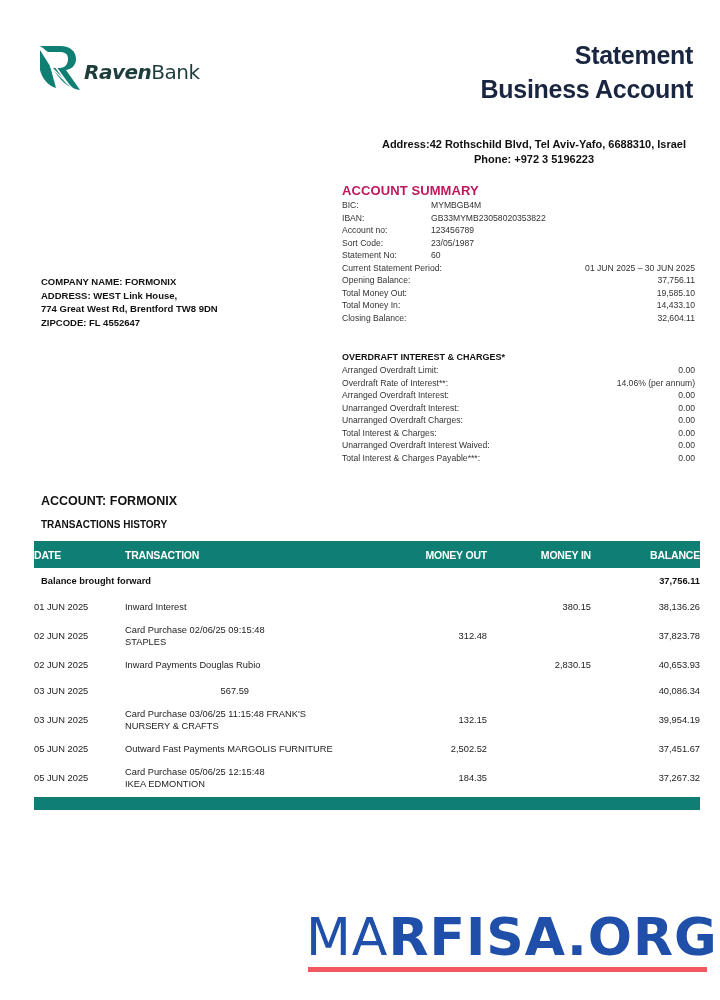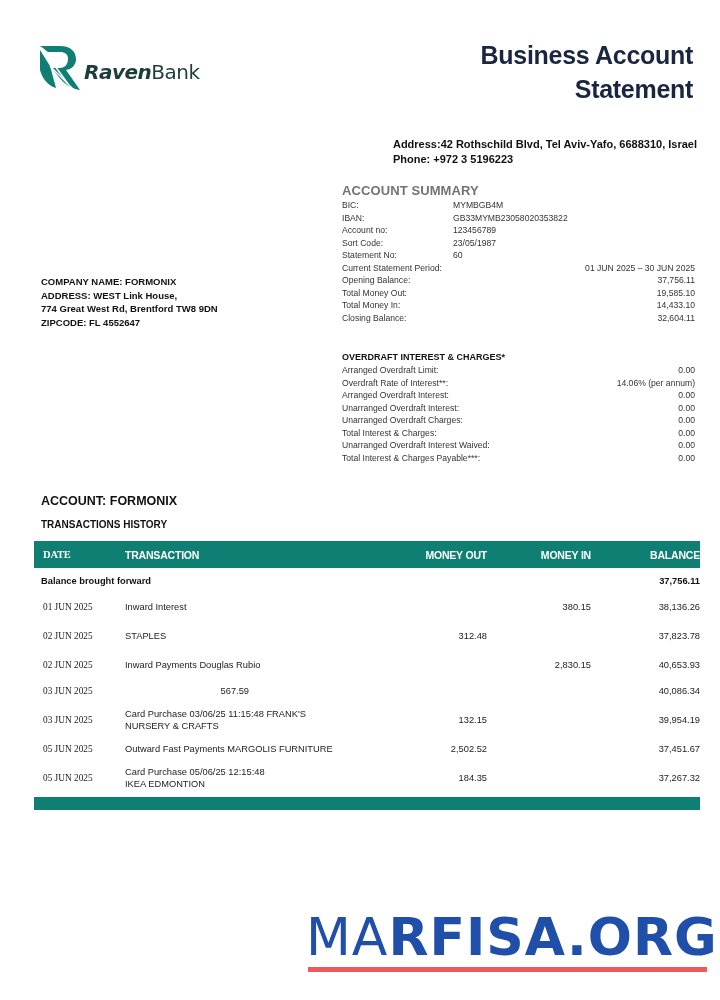--- a/index.html
+++ b/index.html
@@ -7,40 +7,40 @@
     body { position: relative; font-family: "Liberation Sans", sans-serif; color: #222; }
 
     .logo { position: absolute; left: 38px; top: 44px; display: flex; align-items: center; }
     .logo svg { width: 44px; height: 48px; }
     .logo-text { font-family: "DejaVu Sans", sans-serif; font-size: 20px; letter-spacing: -0.5px; margin-left: 2px; margin-top: 8px; color: #1d3d3c; }
     .logo-text .b1 { font-weight: bold; font-style: italic; }
     .logo-text .b2 { font-weight: normal; }
 
     .title { position: absolute; right: 27px; top: 38px; text-align: right; font-size: 25px; font-weight: bold; color: #1a2540; line-height: 34px; letter-spacing: -0.3px; }
 
-    .bank-contact { position: absolute; right: 23px; top: 137px; text-align: left; font-size: 11px; font-weight: bold; color: #111; line-height: 15px; }
+    .bank-contact { position: absolute; right: 34px; top: 137px; text-align: center; font-size: 11px; font-weight: bold; color: #111; line-height: 15px; }
 
     .company { position: absolute; left: 41px; top: 227px; font-size: 9.5px; font-weight: bold; color: #111; line-height: 13.5px; margin-top: 48px; }
 
     .summary { position: absolute; left: 342px; top: 183px; width: 353px; }
-    .summary h2 { font-size: 13px; font-weight: bold; color: #737373; margin-bottom: 1px; letter-spacing: 0.1px; }
+    .summary h2 { font-size: 13px; font-weight: bold; color: #be185d; margin-bottom: 1px; letter-spacing: 0.1px; }
     .kv { display: flex; font-size: 8.6px; line-height: 12.5px; color: #333; }
-    .kv .k { width: 111px; flex: none; }
+    .kv .k { width: 89px; flex: none; }
     .kv .v { flex: 1; }
     .kv2 { display: flex; justify-content: space-between; font-size: 8.6px; line-height: 12.5px; color: #333; }
 
     .overdraft { position: absolute; left: 342px; top: 352px; width: 353px; }
     .overdraft h3 { font-size: 9px; font-weight: bold; color: #111; margin-bottom: 2px; }
 
     .account-heading { position: absolute; left: 41px; top: 494px; font-size: 12.5px; font-weight: bold; color: #111; }
     .history-heading { position: absolute; left: 41px; top: 519px; font-size: 10px; font-weight: bold; color: #111; }
 
     .table { position: absolute; left: 34px; top: 541px; width: 666px; }
     .thead { background: #0e7f72; height: 27px; display: flex; align-items: center; color: #fff; font-weight: bold; font-size: 10.5px; letter-spacing: -0.2px; }
-    .c-date { width: 91px; padding-left: 9px; flex: none; font-family: Liberation Serif, serif; }
+    .c-date { width: 91px; padding-left: 0; flex: none; }
     .c-tx { width: 238px; flex: none; }
     .c-out { width: 124px; text-align: right; flex: none; }
     .c-in { width: 104px; text-align: right; flex: none; }
     .c-bal { flex: 1; text-align: right; }
     .row { display: flex; align-items: center; font-size: 9.3px; color: #222; }
     .row.single { height: 26px; }
     .row.double { height: 32px; }
     .row.bf { height: 26px; font-weight: bold; color: #111; }
     .row .c-tx { line-height: 12.5px; }
     .tfoot { background: #0e7f72; height: 13px; margin-top: 3px; }
@@ -57,22 +57,22 @@
   <svg viewBox="0 0 44 48">
     <path d="M2 2 L22 2 C33 2 38 8 38 15 C38 21 34 25 28 26 L42 46 C34 45 26 40 20 32 L14 24 L22 24 C27 24 30 20 30 15 C30 10 27 8 22 8 L10 8 Z" fill="#0e7f72"></path>
     <path d="M2 6 L12 22 L18 44 C10 42 4 34 2 26 Z" fill="#0e7f72"></path>
     <path d="M4 4 L30 40" stroke="#ffffff" stroke-width="1.6"></path>
     <path d="M12 22 L36 46" stroke="#ffffff" stroke-width="1.2"></path>
   </svg>
   <div class="logo-text"><span class="b1">Raven</span><span class="b2">Bank</span></div>
 </div>
 
 <div class="title">
+  <div>Statement</div>
   <div>Business Account</div>
-  <div>Statement</div>
 </div>
 
 <div class="bank-contact">
   <div>Address:42 Rothschild Blvd, Tel Aviv-Yafo, 6688310, Israel</div>
   <div>Phone: +972 3 5196223</div>
 </div>
 
 <div class="company">
   <div>COMPANY NAME: FORMONIX</div>
   <div>ADDRESS: WEST Link House,</div>
@@ -183,20 +183,21 @@
         <div>Inward Interest</div>
       </div>
     <div class="c-out"></div>
     <div class="c-in">380.15</div>
     <div class="c-bal">38,136.26</div>
   </div>
 
   <div class="row double">
     <div class="c-date">02 JUN 2025</div>
     <div class="c-tx">
+        <div>Card Purchase 02/06/25 09:15:48</div>
         <div>STAPLES</div>
       </div>
     <div class="c-out">312.48</div>
     <div class="c-in"></div>
     <div class="c-bal">37,823.78</div>
   </div>
 
   <div class="row single">
     <div class="c-date">02 JUN 2025</div>
     <div class="c-tx">

